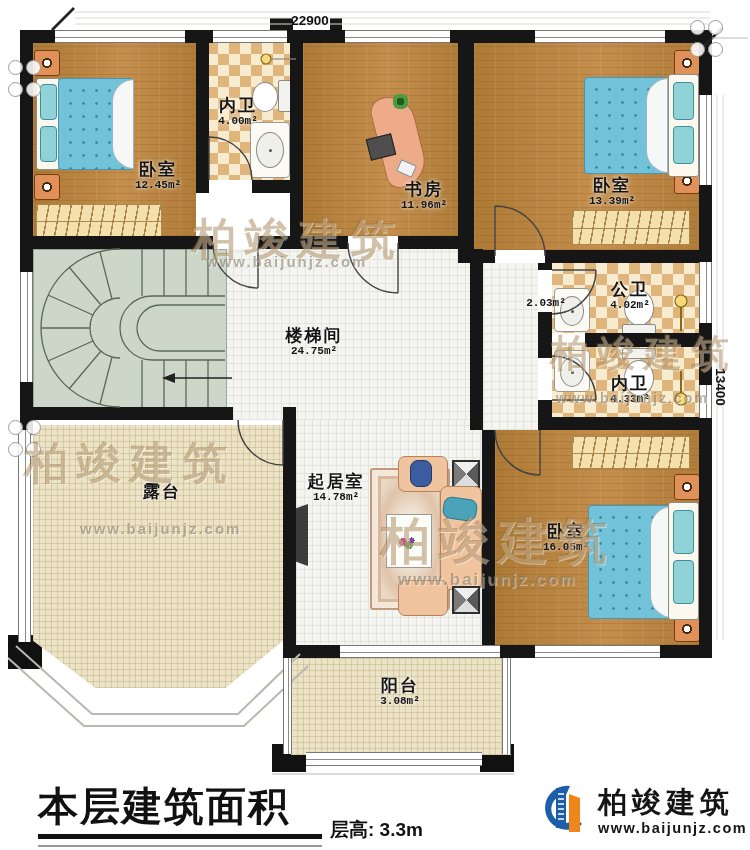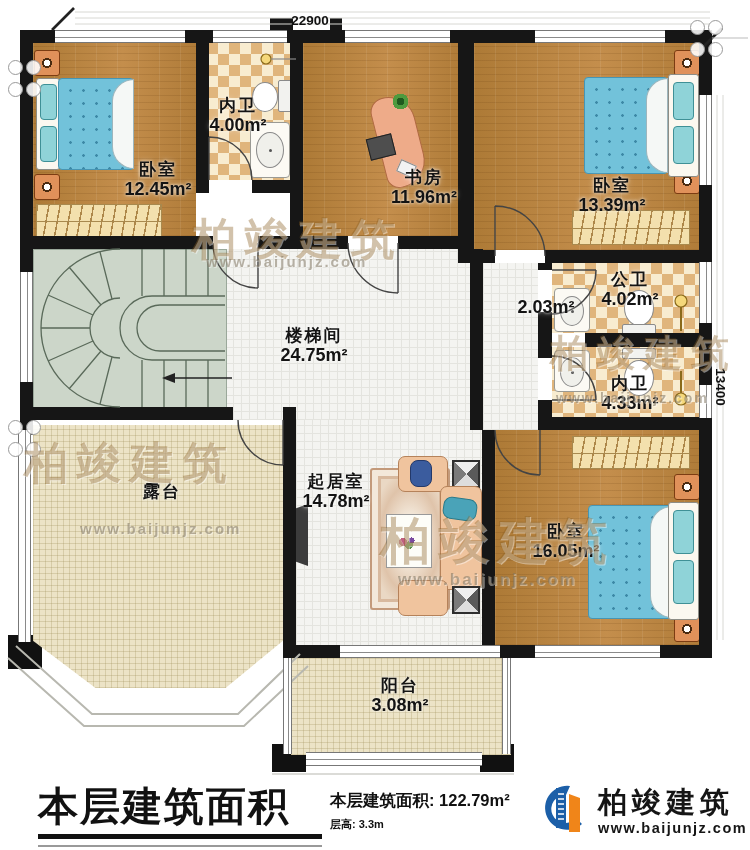--- a/index.html
+++ b/index.html
@@ -25,21 +25,21 @@
     background-image:repeating-conic-gradient(#e0b57c 0% 25%, #f8ecd0 0% 50%);
     background-size:22px 22px;}
   .stairzone{position:absolute;background:#ccd6c9;border:1px solid #9aa89a;}
   .windowH{position:absolute;background:#fff;border-top:1.5px solid #777;border-bottom:1.5px solid #777;box-sizing:border-box;}
   .windowH::after{content:"";position:absolute;left:0;right:0;top:50%;height:1px;background:#8a8a8a;}
   .windowV{position:absolute;background:#fff;border-left:1.5px solid #777;border-right:1.5px solid #777;box-sizing:border-box;}
   .windowV::after{content:"";position:absolute;top:0;bottom:0;left:50%;width:1px;background:#8a8a8a;}
   .rlabel{position:absolute;transform:translateX(-50%);text-align:center;color:#141414;line-height:1.12;
     white-space:nowrap;text-shadow:0 0 3px rgba(255,255,255,.8),0 0 6px rgba(255,255,255,.5);z-index:30;}
   .rname{font-size:17px;font-weight:bold;letter-spacing:2px;}
-  .rarea{font-size:18px;font-weight:bold;}
+  .rarea{font-size:11px;font-weight:bold;font-family:Liberation Mono, monospace;}
   .dim{position:absolute;font-size:13.5px;font-weight:bold;color:#111;z-index:40;}
   .wm{position:absolute;color:rgba(138,94,34,.38);font-weight:bold;letter-spacing:9px;white-space:nowrap;
       text-shadow:1px 1px 0 rgba(255,255,255,.45);z-index:35;}
   .wmurl{position:absolute;color:rgba(128,116,96,.55);font-weight:bold;letter-spacing:2px;white-space:nowrap;
       text-shadow:1px 1px 0 rgba(255,255,255,.4);z-index:35;}
   
   .bedframe{position:absolute;background:#fbf8f0;border:1.5px solid #8d8d86;border-radius:3px;box-sizing:border-box;}
   .pillow{position:absolute;background:#8fd3d8;border:1.3px solid #3f9096;border-radius:4px;box-sizing:border-box;}
   .mattress{position:absolute;background-color:#72c2da;border:1.5px solid #4795b3;border-radius:4px;box-sizing:border-box;
     background-image:radial-gradient(circle,#3d89a6 1.2px,rgba(0,0,0,0) 1.5px);background-size:13px 13px;background-position:5px 5px;}
@@ -272,36 +272,36 @@
   <div class="deco-circle" style="left:26px;top:442px"></div>
 
   <div class="rlabel" style="left:158px;top:160px">
     <div class="rname">卧室</div>
     <div class="rarea">12.45m²</div>
   </div>
   <div class="rlabel" style="left:238px;top:96px">
     <div class="rname">内卫</div>
     <div class="rarea">4.00m²</div>
   </div>
-  <div class="rlabel" style="left:424px;top:168px">
+  <div class="rlabel" style="left:424px;top:180px">
     <div class="rname">书房</div>
     <div class="rarea">11.96m²</div>
   </div>
   <div class="rlabel" style="left:612px;top:176px">
     <div class="rname">卧室</div>
     <div class="rarea">13.39m²</div>
   </div>
   <div class="rlabel" style="left:314px;top:326px">
     <div class="rname">楼梯间</div>
     <div class="rarea">24.75m²</div>
   </div>
   <div class="rlabel" style="left:546px;top:297px">
     <div class="rarea">2.03m²</div>
   </div>
-  <div class="rlabel" style="left:630px;top:270px">
+  <div class="rlabel" style="left:630px;top:280px">
     <div class="rname">公卫</div>
     <div class="rarea">4.02m²</div>
   </div>
   <div class="rlabel" style="left:630px;top:374px">
     <div class="rname">内卫</div>
     <div class="rarea">4.33m²</div>
   </div>
   <div class="rlabel" style="left:336px;top:472px">
     <div class="rname">起居室</div>
     <div class="rarea">14.78m²</div>
@@ -326,22 +326,21 @@
   <div class="wm" style="left:550px;top:328px;font-size:38px">柏竣建筑</div>
   <div class="wmurl" style="left:556px;top:390px;font-size:14px">www.baijunjz.com</div>
   <div class="wm" style="left:24px;top:434px;font-size:44px">柏竣建筑</div>
   <div class="wmurl" style="left:80px;top:520px;font-size:15px">www.baijunjz.com</div>
   <div class="wm" style="left:380px;top:508px;font-size:50px">柏竣建筑</div>
   <div class="wmurl" style="left:398px;top:570px;font-size:17px">www.baijunjz.com</div>
 
   <div class="tb-title" style="left:38px;top:779px;font-size:40px;letter-spacing:2px">本层建筑面积</div>
   <div class="tb-line" style="left:38px;top:834px;width:284px;height:5px"></div>
   <div class="tb-line" style="left:38px;top:845px;width:284px;height:2px;background:#999"></div>
-  <div class="tb-title" style="left:330px;top:790px;font-size:16.5px">本层建筑面积: 122.79m²</div>
-  <div class="tb-title" style="left:330px;top:817px;font-size:11px">层高: 3.3m</div>
+  <div class="tb-title" style="left:330px;top:817px;font-size:19px">层高: 3.3m</div>
 
   <svg class="abs" style="left:536px;top:780px" width="56" height="64" viewBox="0 0 56 64">
     <path d="M46,44 A22,22 0 1 1 34,6 L30,15 A14,14 0 1 0 40,38 Z" fill="#1c5fa8"></path>
     <rect x="20" y="8" width="10" height="40" fill="#1c5fa8"></rect>
     <g stroke="#fff" stroke-width="1.6">
       <path d="M22,14 H28 M22,19 H28 M22,24 H28 M22,29 H28 M22,34 H28 M22,39 H28"></path>
     </g>
     <polygon points="33,14 44,18 44,52 33,52" fill="#f08519"></polygon>
   </svg>
   <div class="logo-text" style="left:598px;top:783px;font-size:29px;letter-spacing:5px">柏竣建筑</div>

